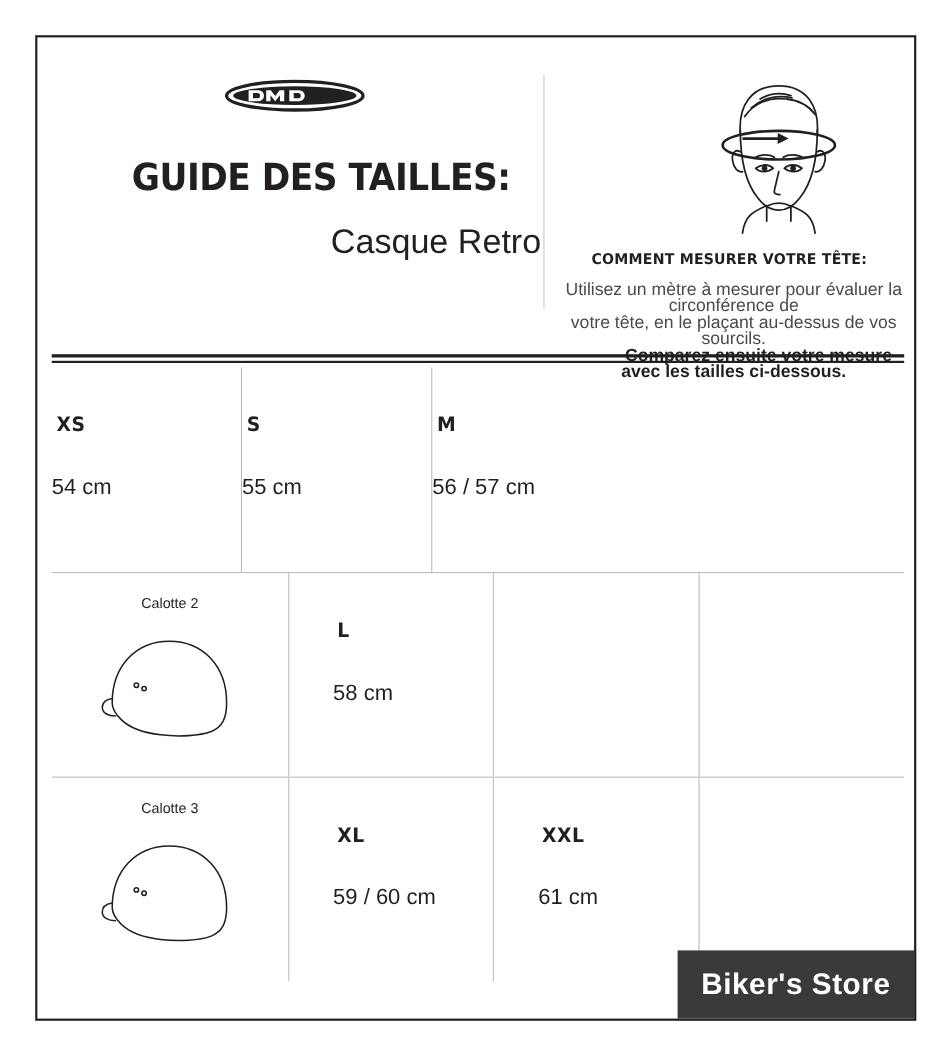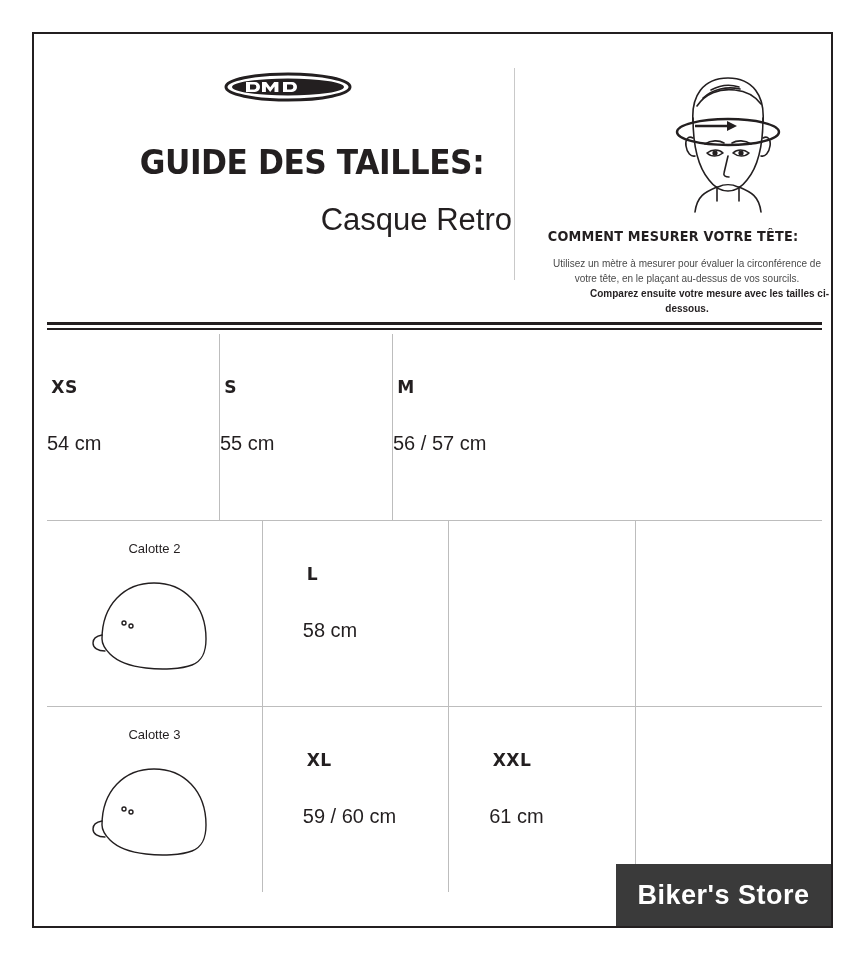--- a/index.html
+++ b/index.html
@@ -34,21 +34,20 @@
     width: 100%;
     height: 290px;
     box-sizing: border-box;
     display: flex;
   }
   .header-left {
     width: 460px;
     position: relative;
     padding-left: 26px;
     box-sizing: border-box;
-    margin-left: 20px;
   }
   .header-right {
     flex: 1;
     position: relative;
     border-left: 1px solid #c9c9c9;
     margin: 34px 0 44px 0;
     box-sizing: border-box;
   }
 
   
@@ -108,21 +107,21 @@
     letter-spacing: 0.2px;
     transform: scaleX(0.95);
     color: #231f20;
   }
   .measure-body {
     position: absolute;
     left: 16px;
     top: 188px;
     width: 312px;
     text-align: center;
-    font-size: 10px;
+    font-size: 16px;
     line-height: 15px;
     color: #4a4a4a;
   }
   .measure-body .bold {
     font-weight: bold;
     color: #231f20;
     padding-left: 45px;
   }
 
   

